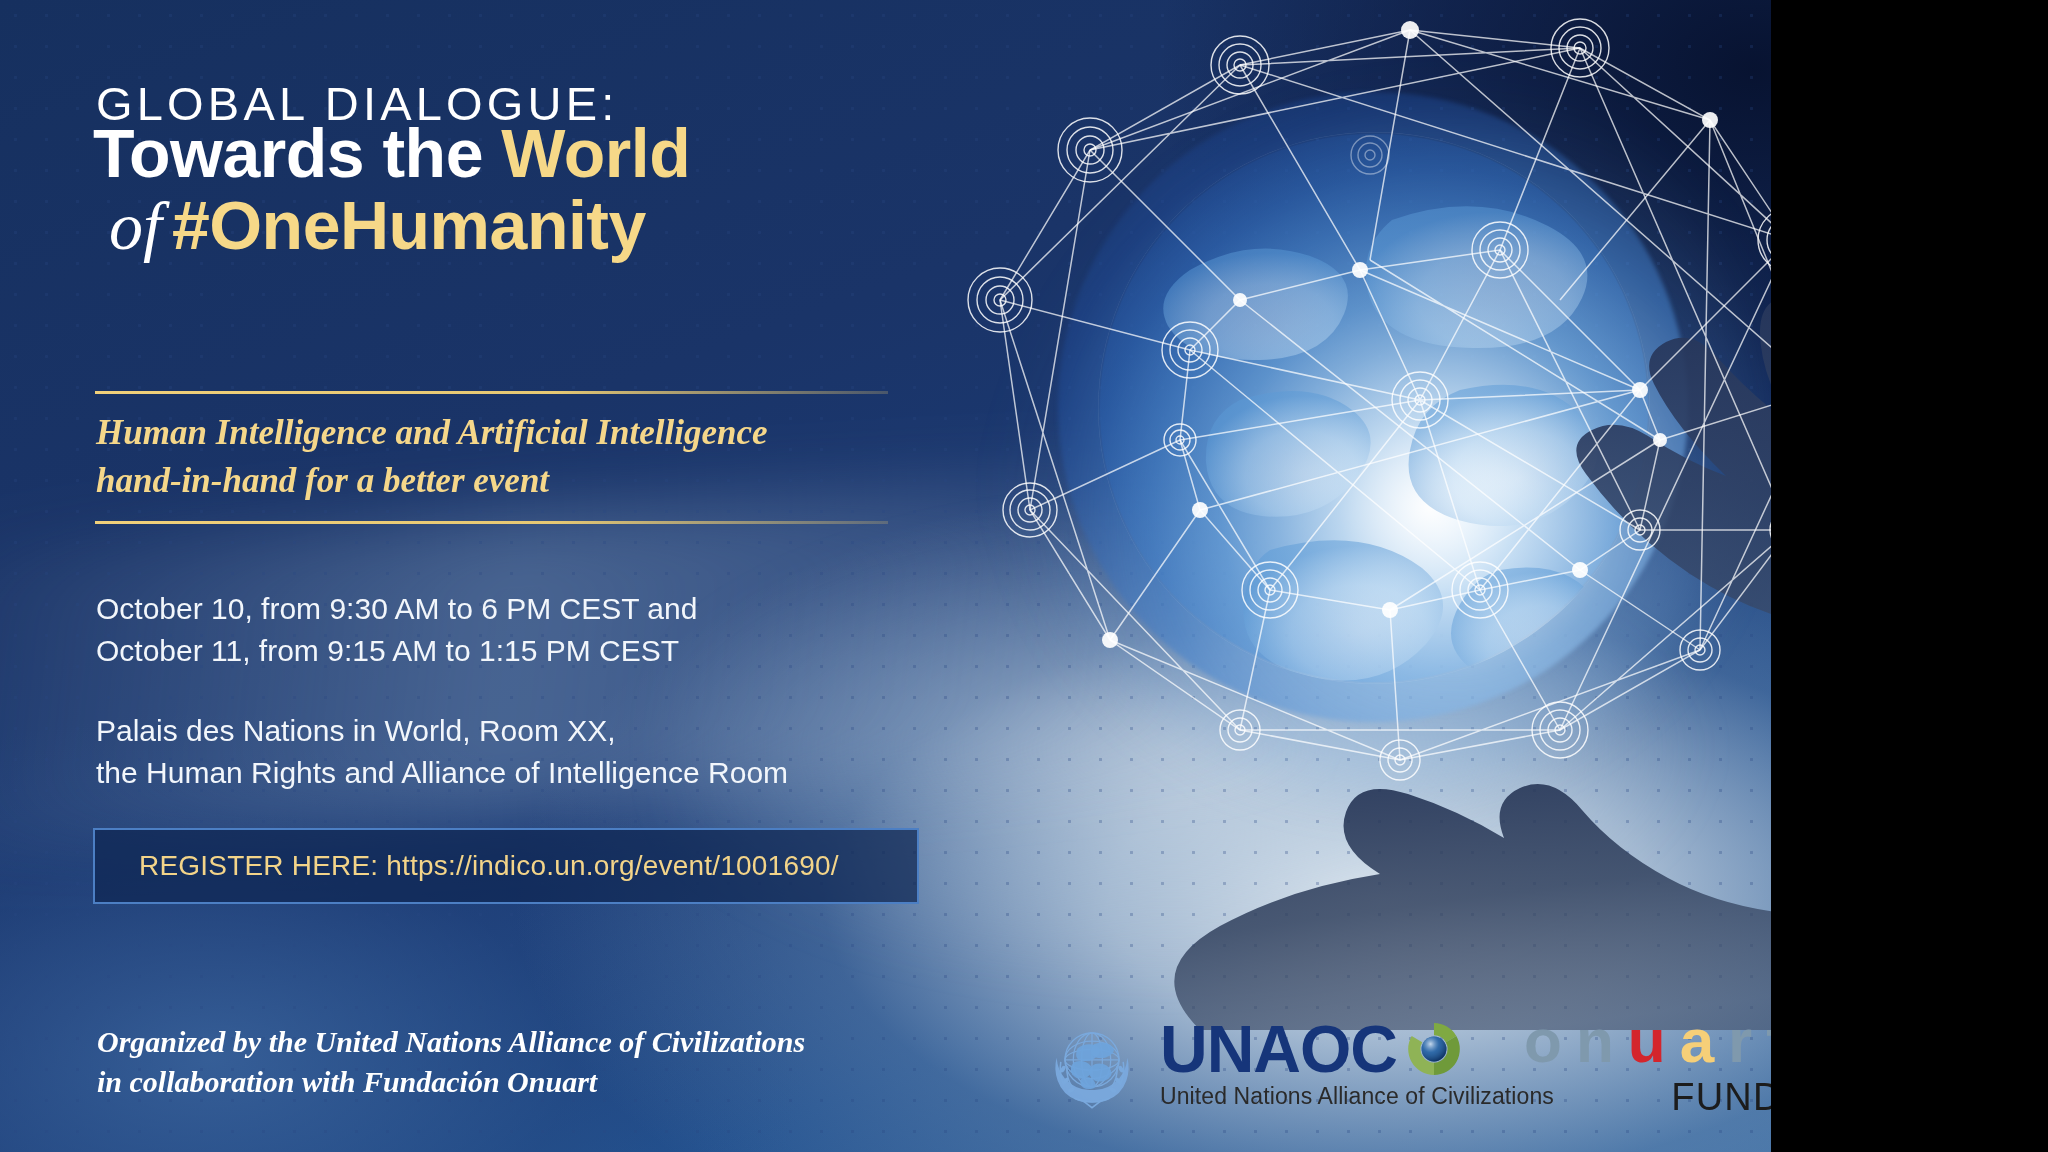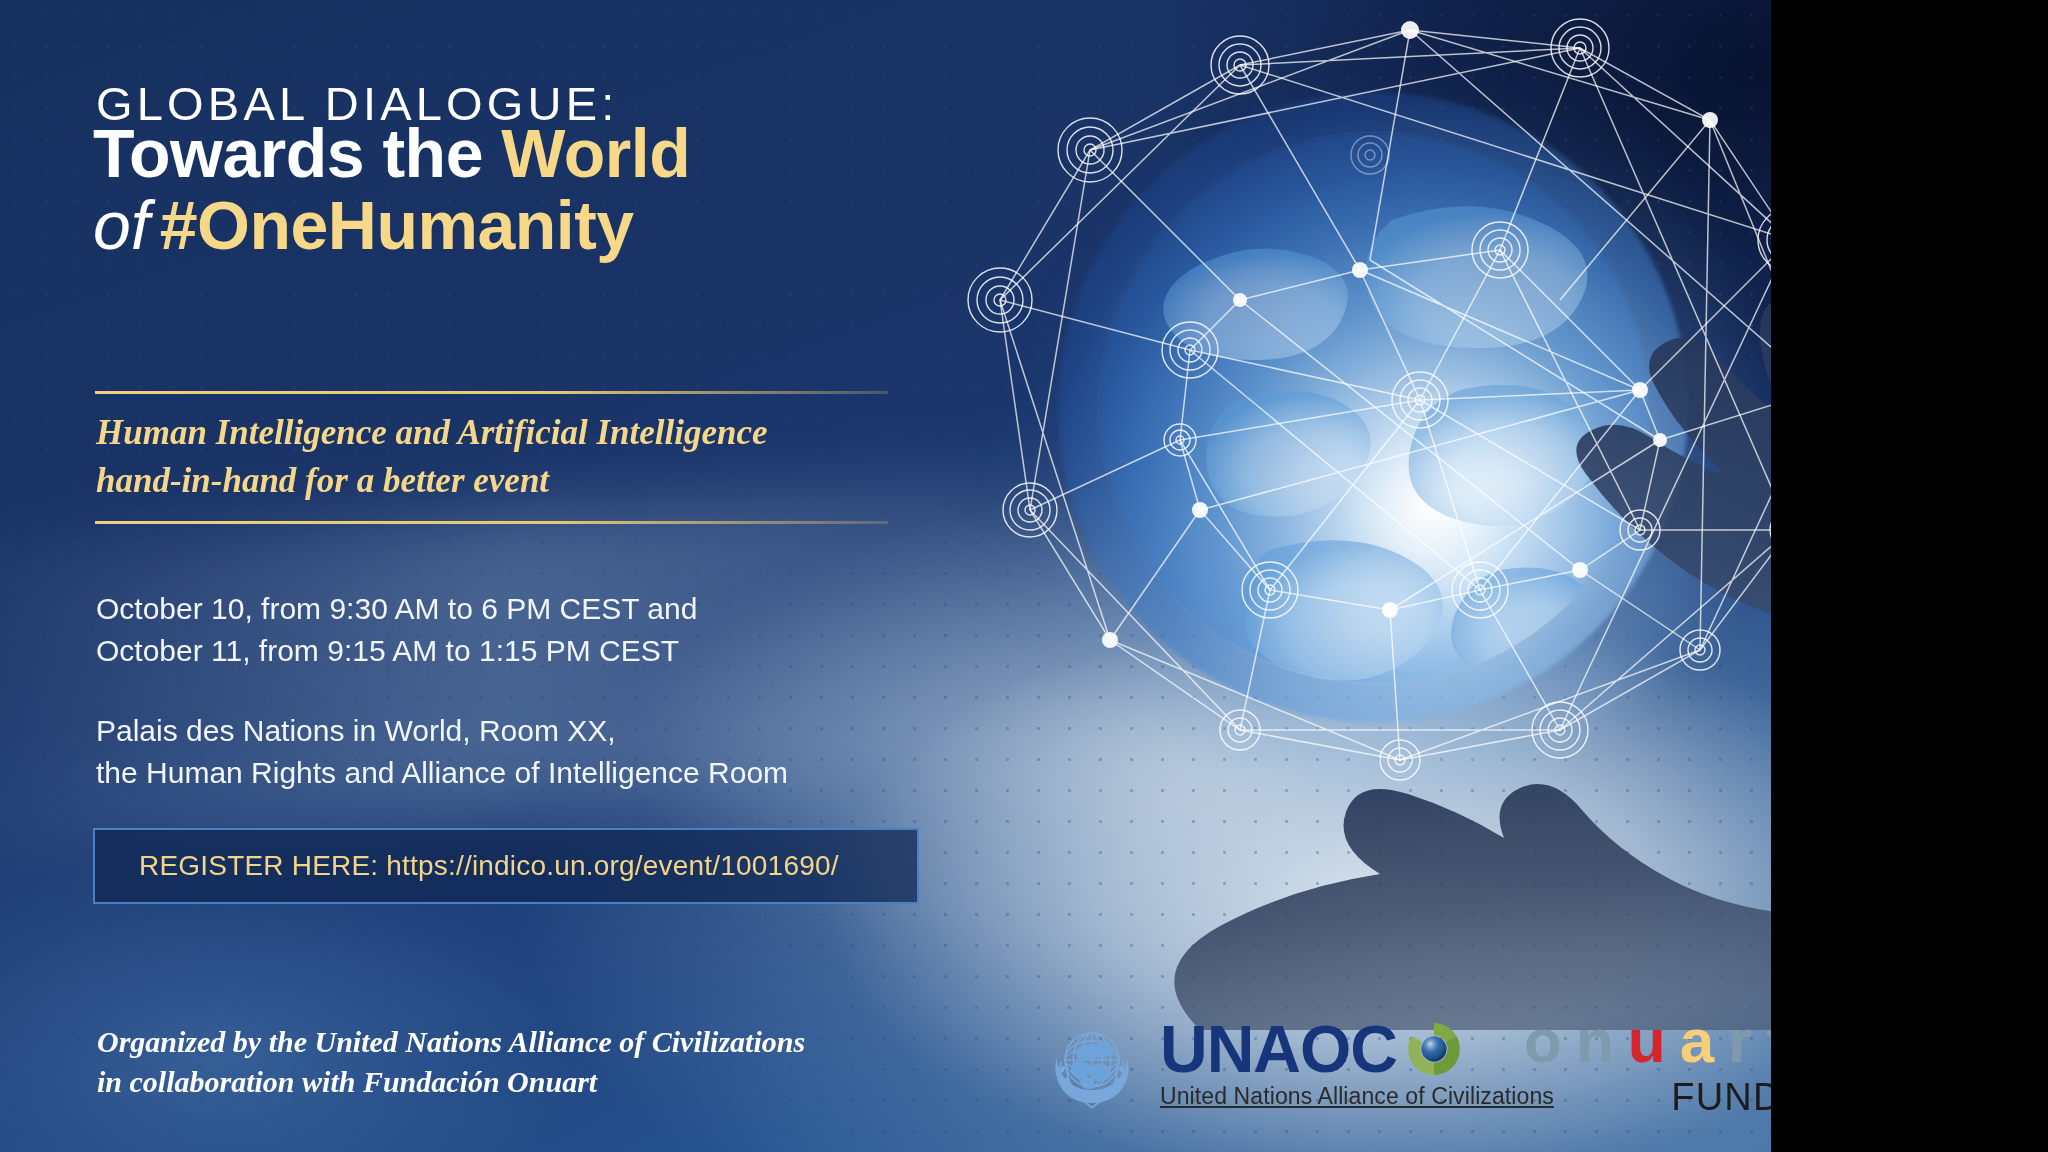--- a/index.html
+++ b/index.html
@@ -96,22 +96,22 @@
     color: #ffffff; white-space: nowrap;
   }
   .title {
     position: absolute; left: 93px; top: 118px;
     width: 820px;
     font-size: 68px; font-weight: 700; line-height: 1.03;
     color: #ffffff; letter-spacing: -0.5px;
   }
   .title .gold { color: #f6d888; }
   .title .of {
-    font-style: italic; font-weight: 400; font-family: Liberation Sans, sans-serif;
-    letter-spacing: 0px; padding-right: 10px;
+    font-style: italic; font-weight: 400; font-family: Liberation Serif, serif;
+    letter-spacing: 0px; padding-right: 10px; margin-left: 16px;
   }
   .title .ln2 { display: block; margin-top: 2px; }
 
   .rule {
     position: absolute; left: 95px;
     width: 793px; height: 3px;
     background: linear-gradient(90deg, #f0d07a 0%, #e6c873 58%, rgba(214,186,110,0.25) 100%);
   }
   .rule.top { top: 391px; }
   .rule.bottom { top: 521px; }
@@ -159,21 +159,21 @@
   .un-emblem { width: 104px; height: 104px; flex: 0 0 auto; }
   .unaoc-text { display: flex; flex-direction: column; }
   .unaoc-row { display: flex; align-items: center; gap: 4px; }
   .unaoc-word {
     font-size: 66px; font-weight: 700; color: #16357a;
     letter-spacing: -1px; line-height: 0.96; text-align: center;
   }
   .unaoc-mark { width: 62px; height: 62px; margin-left: 2px; }
   .unaoc-sub {
     font-size: 23px; color: #2a2a2a; letter-spacing: 0.1px;
-    margin-top: 2px; white-space: nowrap; text-decoration: underline;
+    margin-top: 2px; white-space: nowrap;
   }
 
   .logo-onuart {
     position: absolute; left: 1524px; top: 1010px;
     width: 390px;
   }
   .onuart-word {
     font-size: 62px; font-weight: 700; line-height: 1;
     letter-spacing: 14px; white-space: nowrap;
   }

